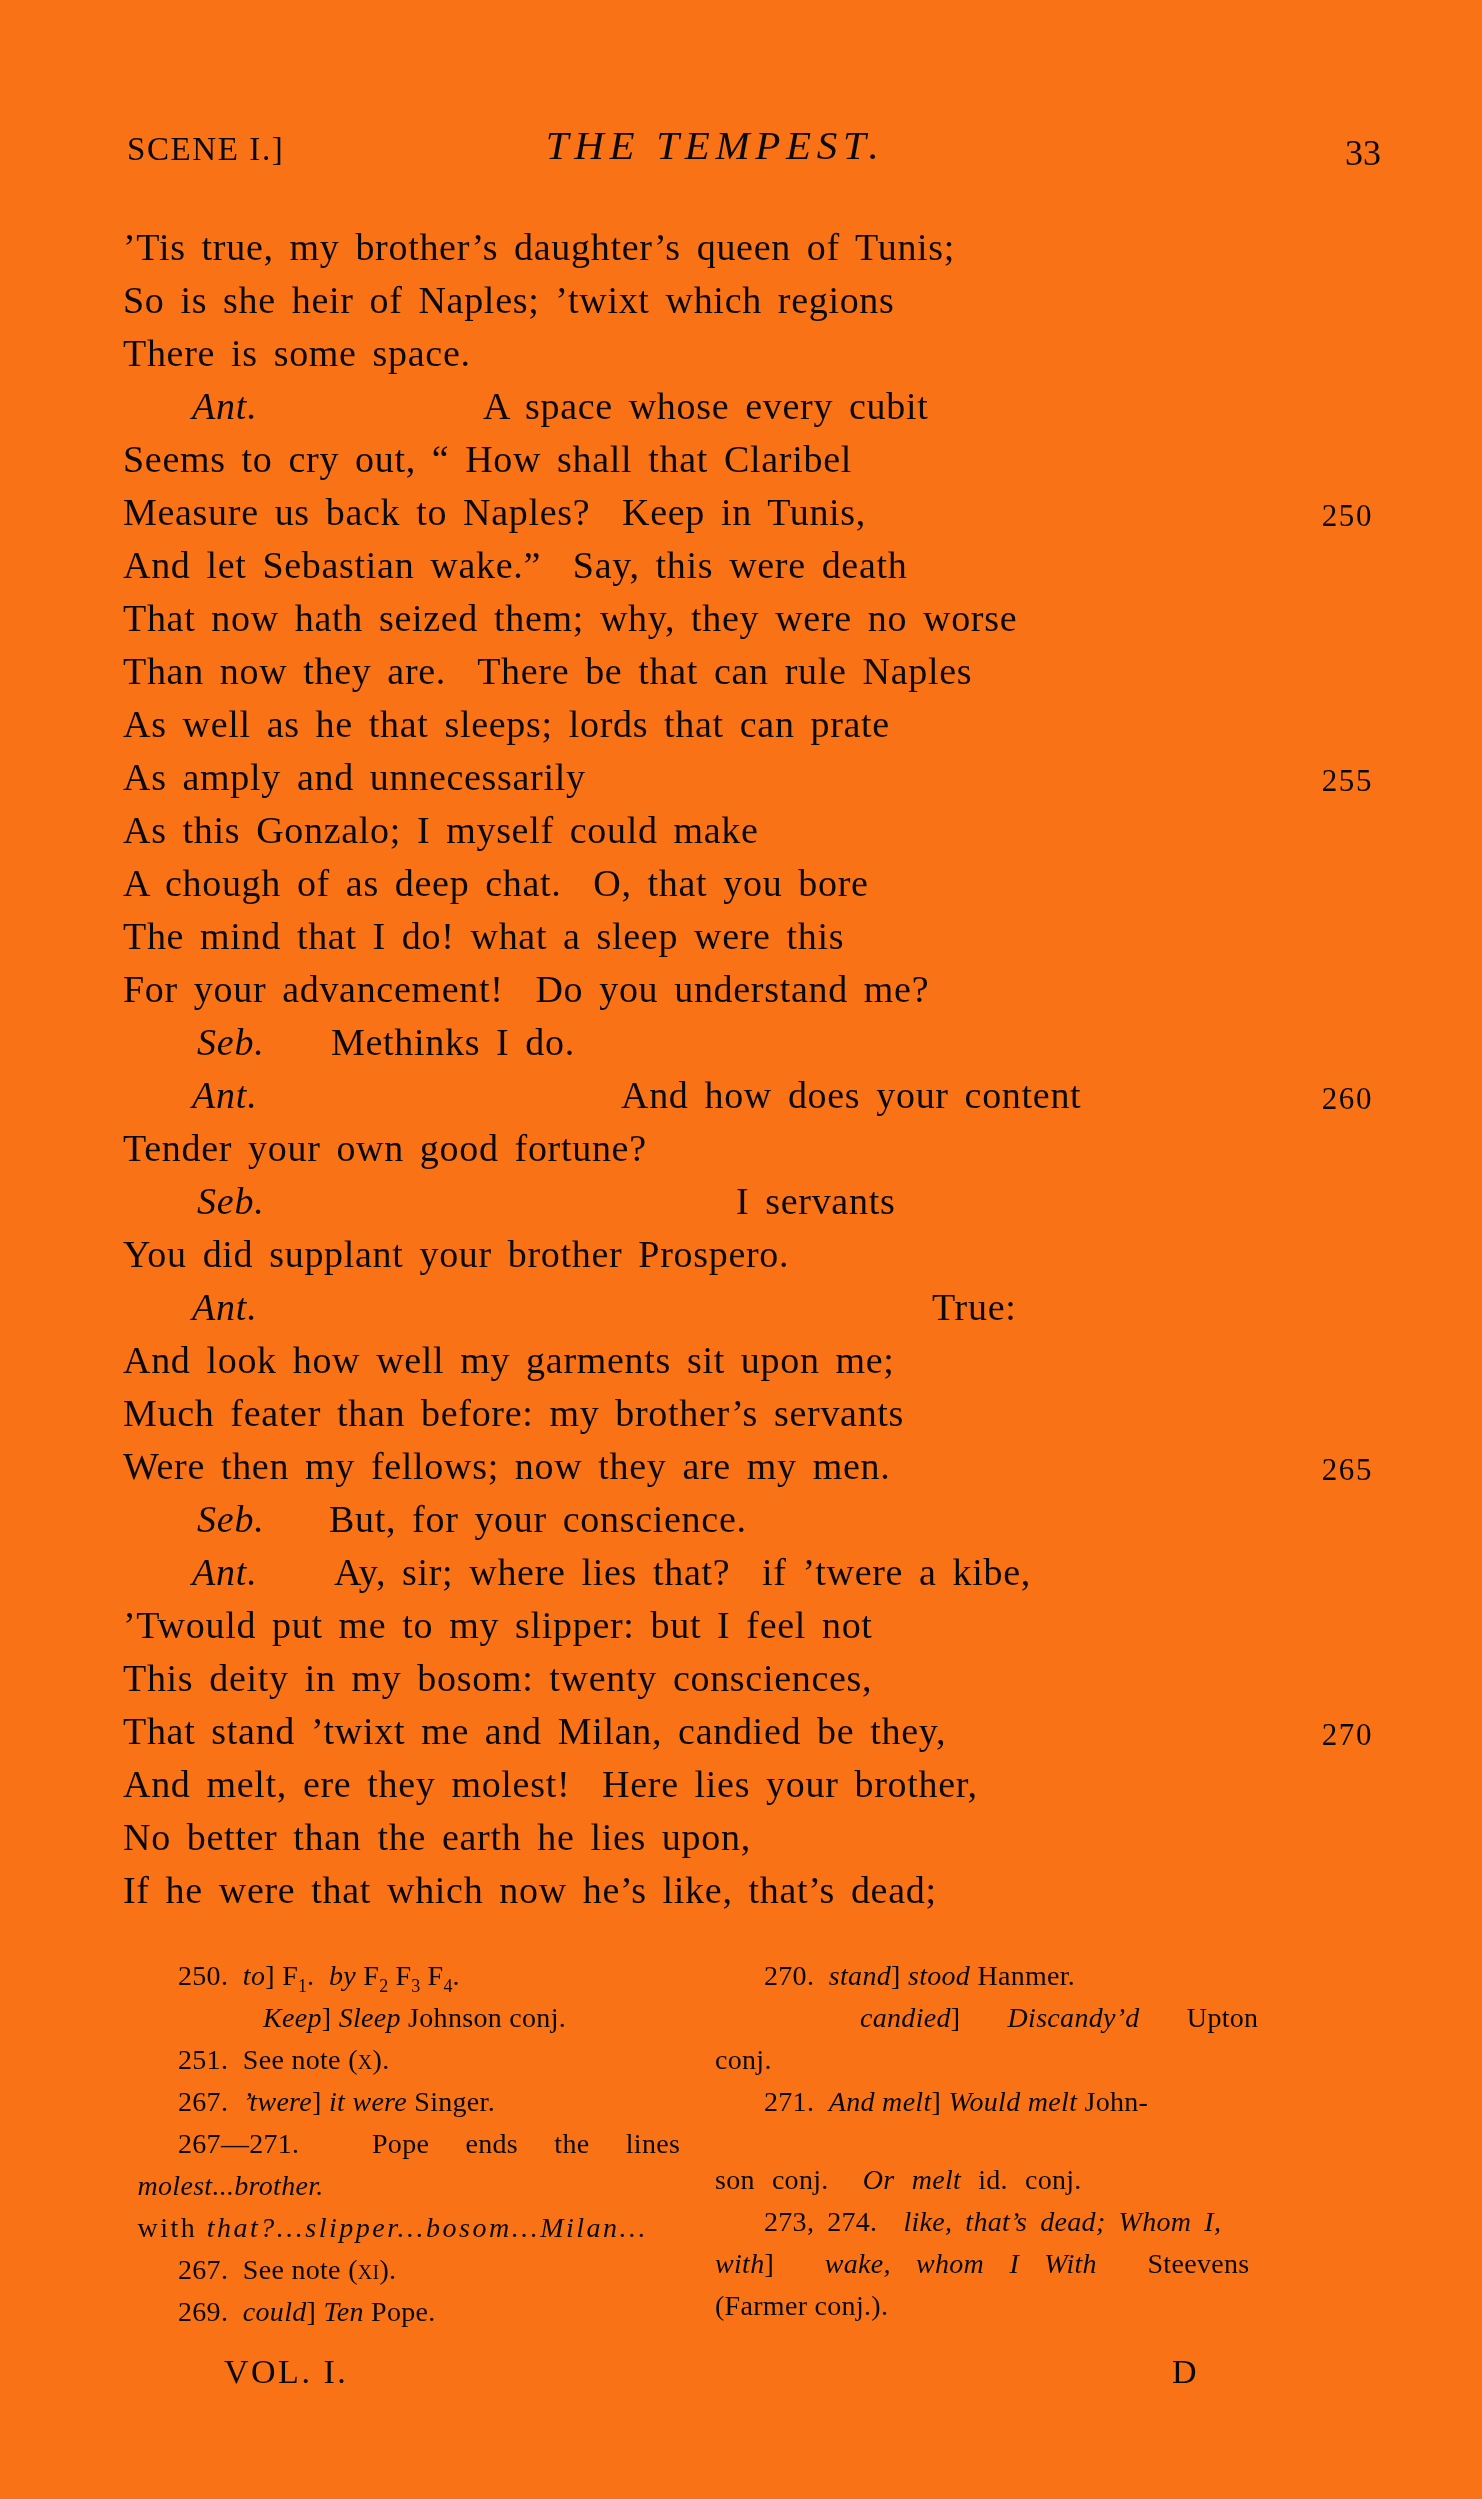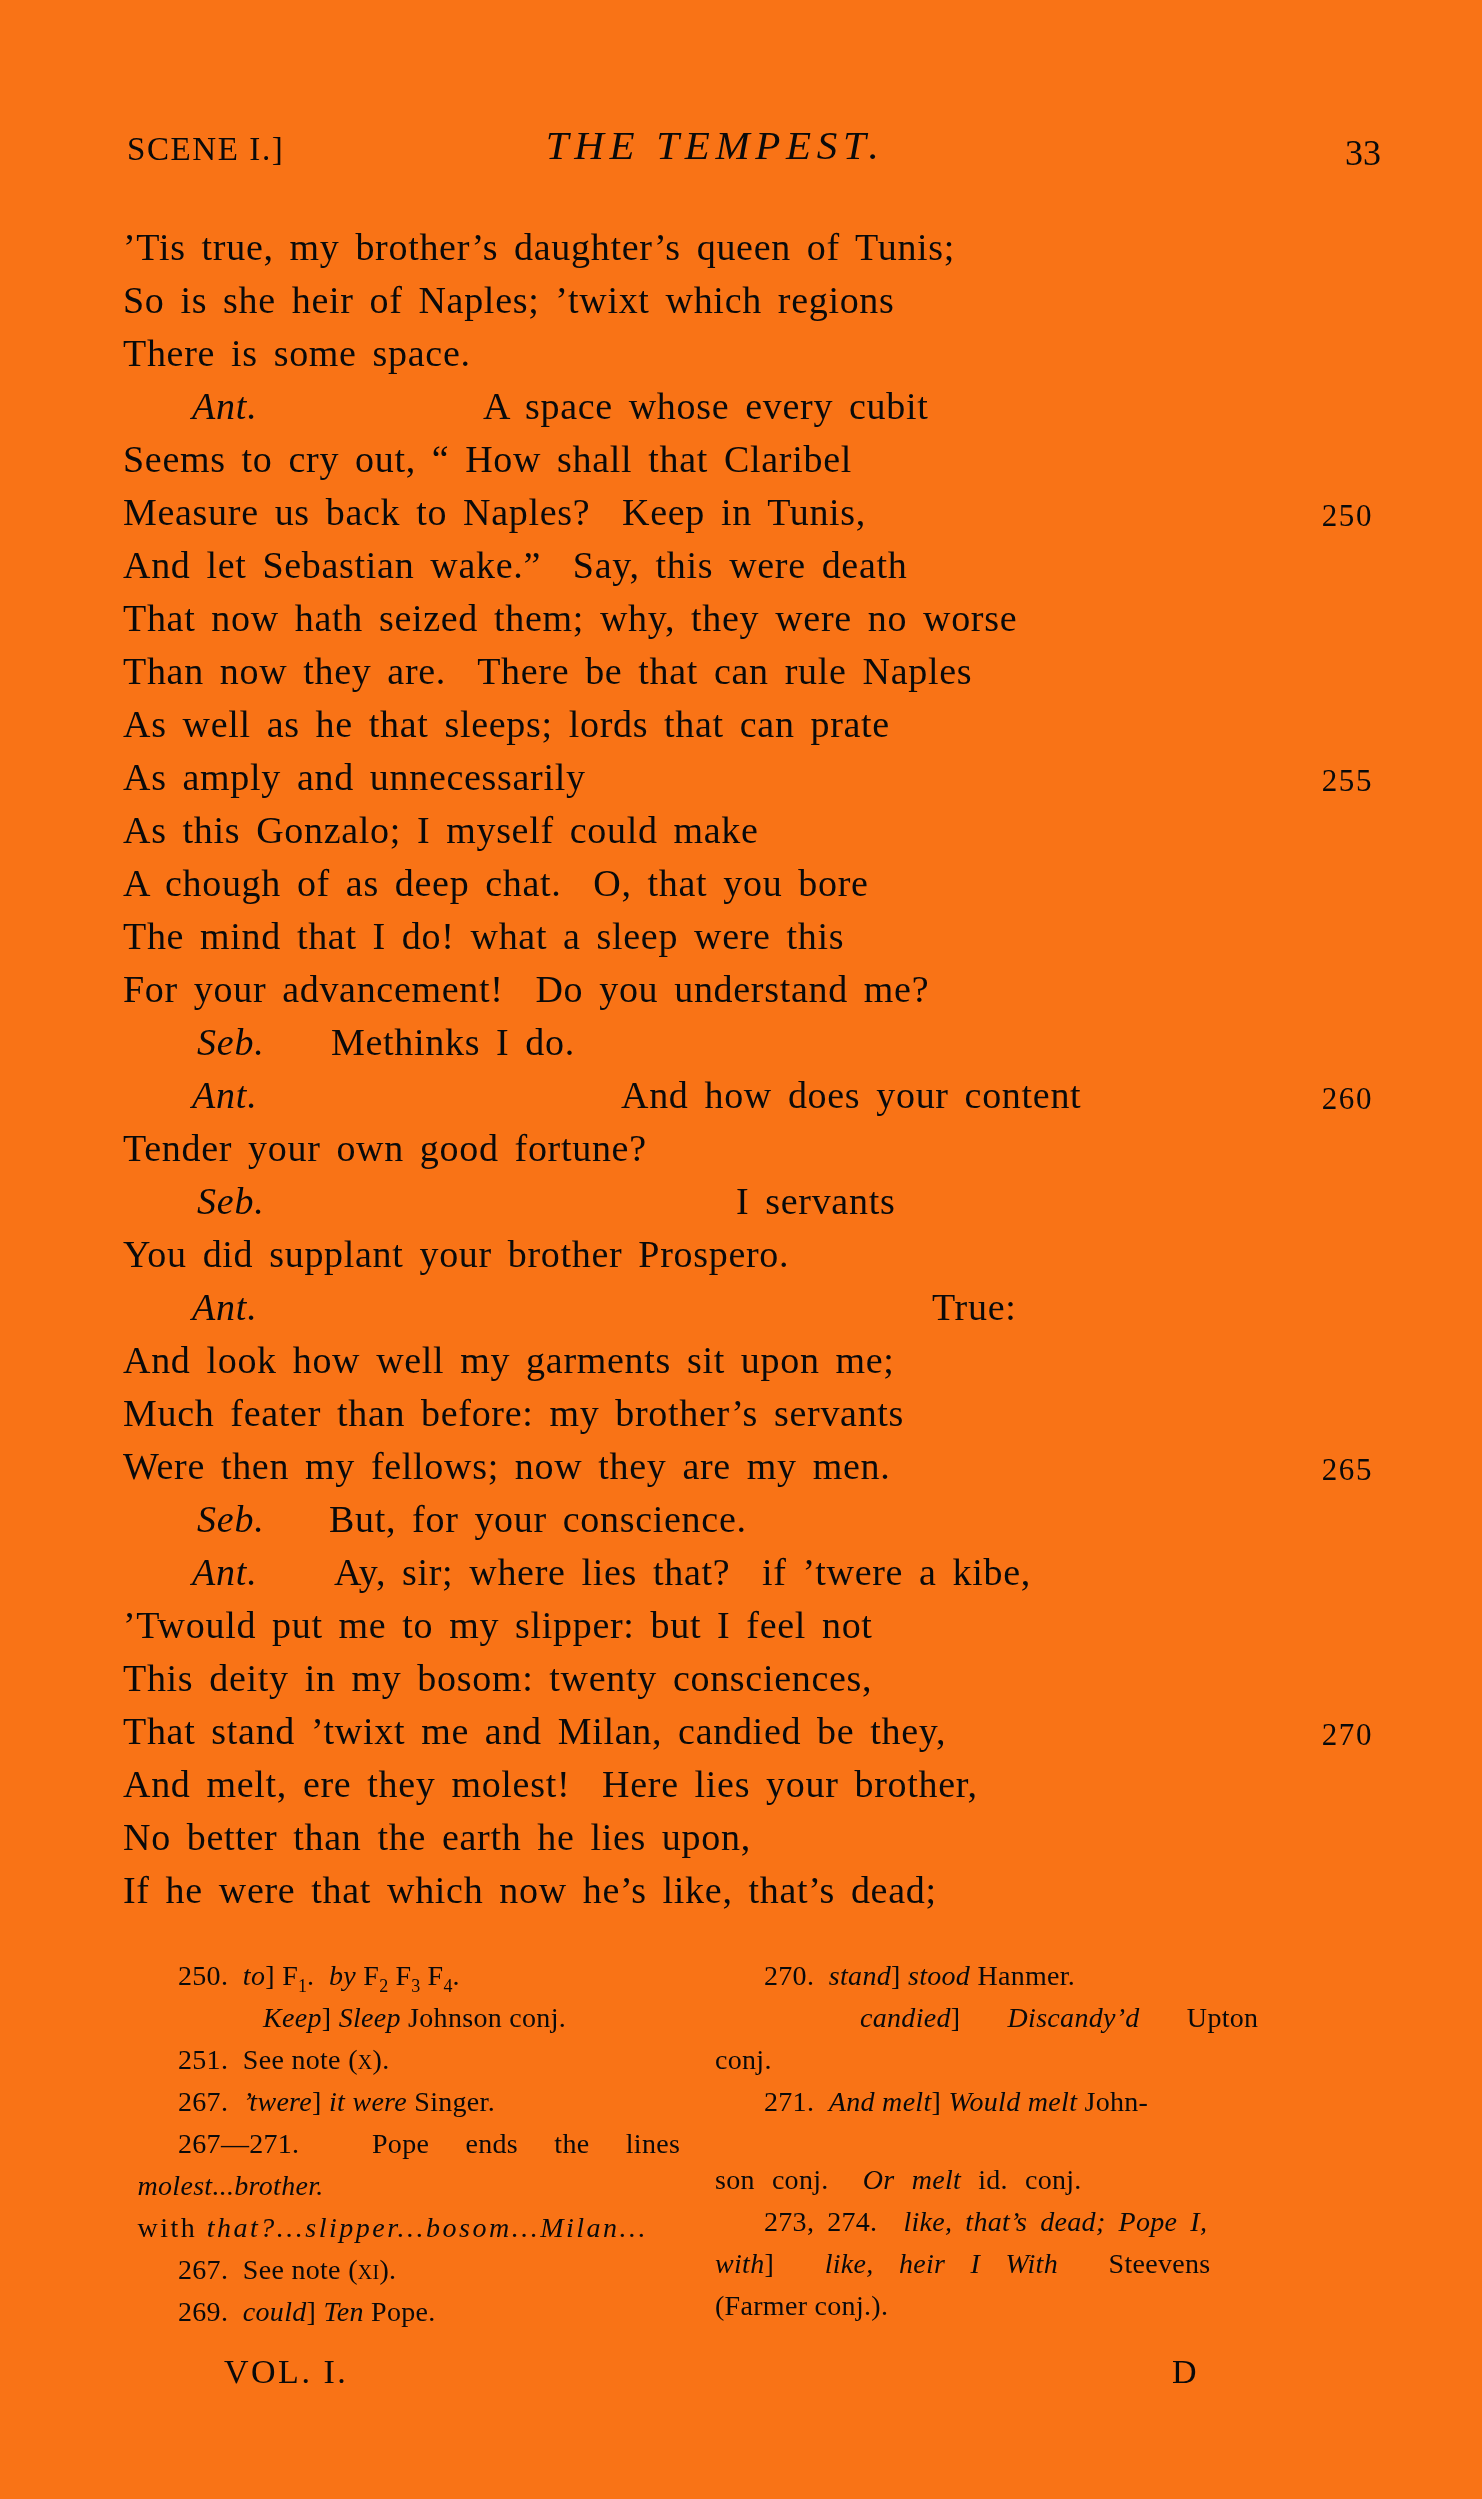--- a/index.html
+++ b/index.html
@@ -118,22 +118,22 @@
       <div class="fn-line" style="padding-left: 6.5px; letter-spacing: 2.5px;"><span>with </span><span class="i">that?...slipper...bosom...Milan...</span></div>
       <div class="fn-line" style="padding-left: 47px;"><span>267.  See note (</span><span class="sc">xi</span><span>).</span></div>
       <div class="fn-line" style="padding-left: 47px;"><span>269.  </span><span class="i">could</span><span>] </span><span class="i">Ten</span><span> Pope.</span></div>
     </div>
   <div class="fn-col right">
       <div class="fn-line" style="padding-left: 49px;"><span>270.  </span><span class="i">stand</span><span>] </span><span class="i">stood</span><span> Hanmer.</span></div>
       <div class="fn-line" style="padding-left: 145px; word-spacing: 16.3px;"><span class="i">candied</span><span>]  </span><span class="i">Discandy’d</span><span>  Upton</span></div>
       <div class="fn-line" style="padding-left: 0px;"><span>conj.</span></div>
       <div class="fn-line" style="padding-left: 49px;"><span>271.  </span><span class="i">And melt</span><span>] </span><span class="i">Would melt</span><span> John-</span></div>
       <div class="fn-line" style="padding-left: 0px; word-spacing: 9.8px; margin-top: 36px;"><span>son conj.  </span><span class="i">Or melt</span><span> id. conj.</span></div>
-      <div class="fn-line" style="padding-left: 49px; word-spacing: 5.7px;"><span>273, 274.  </span><span class="i">like, that’s dead; Pope I,</span></div>
-      <div class="fn-line" style="padding-left: 0px; word-spacing: 18px;"><span class="i">with</span><span>]  </span><span class="i">like, heir I With</span><span>  Steevens</span></div>
+      <div class="fn-line" style="padding-left: 49px; word-spacing: 5.7px;"><span>273, 274.  </span><span class="i">like, that’s dead; Whom I,</span></div>
+      <div class="fn-line" style="padding-left: 0px; word-spacing: 18px;"><span class="i">with</span><span>]  </span><span class="i">wake, whom I With</span><span>  Steevens</span></div>
       <div class="fn-line" style="padding-left: 0px;"><span>(Farmer conj.).</span></div>
     </div>
 
   <div>
     <span class="ftr-vol">VOL. I.</span>
     <span class="ftr-sig">D</span>
   </div>
 
 </div>
 

